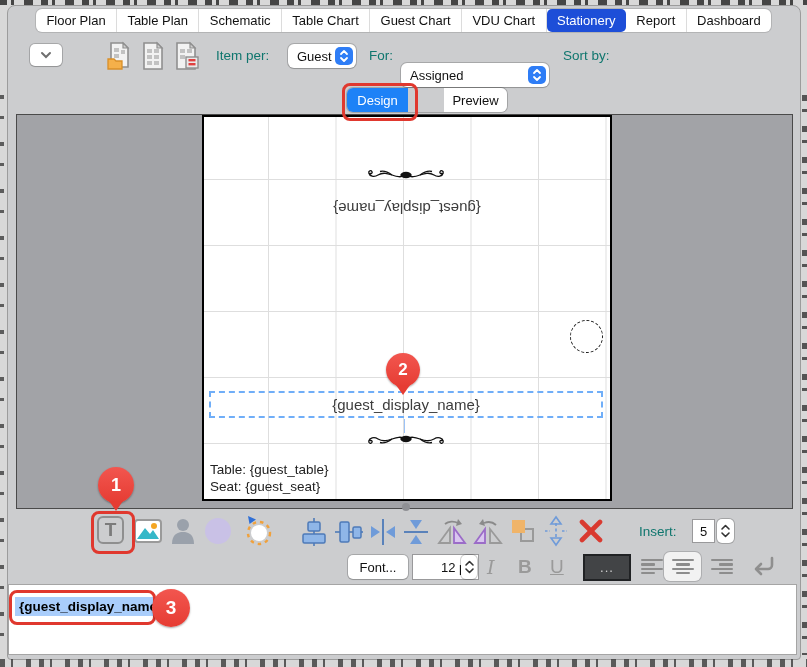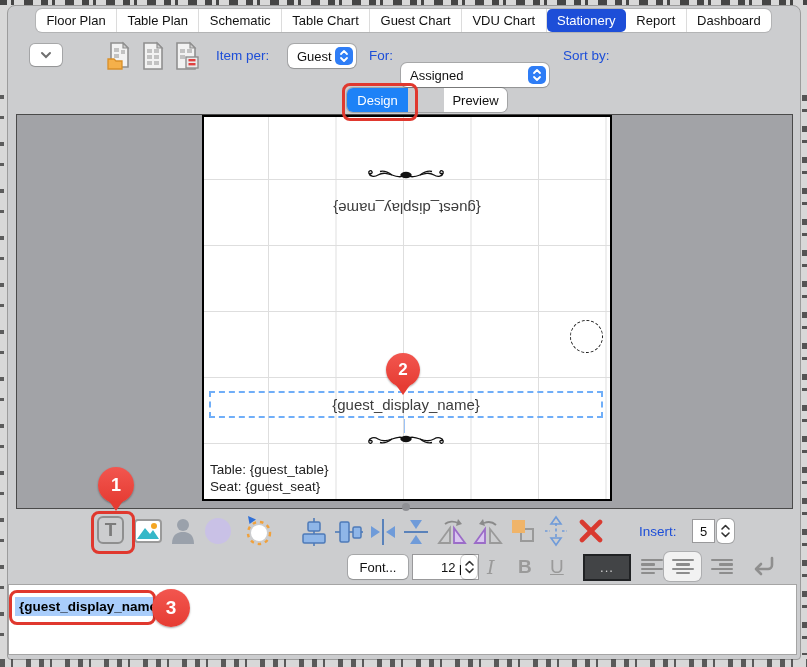--- a/index.html
+++ b/index.html
@@ -26,21 +26,21 @@
   .tabbar{position:absolute;left:36px;top:9px;width:735px;height:23px;background:#ffffff;
           border-radius:6px;display:flex;box-shadow:0 0 0 1px rgba(0,0,0,.12);overflow:hidden;}
   .tab{flex:1 1 auto;display:flex;align-items:center;justify-content:center;font-size:13px;color:#111;
        border-right:1px solid #dcdcdc;white-space:nowrap;padding:0 10px;cursor:default;}
   .tab:last-child{border-right:none;}
   .tab.selected{background:#1d4ed8;color:#fff;border-radius:5px;border-right:none;}
 
   
   .btn-white{position:absolute;background:#fff;border-radius:5px;box-shadow:0 0 0 1px rgba(0,0,0,.18),0 1px 1px rgba(0,0,0,.12);
              display:flex;align-items:center;justify-content:center;}
-  .tb-label{position:absolute;font-size:13.5px;color:#1d4ed8;line-height:24px;}
+  .tb-label{position:absolute;font-size:13.5px;color:#0f766e;line-height:24px;}
   .dd{position:absolute;height:24px;background:#fff;border-radius:6px;display:flex;align-items:center;
       box-shadow:0 0 0 1px rgba(0,0,0,.18),0 1px 1px rgba(0,0,0,.12);font-size:13px;color:#111;}
   .dd .dd-text{flex:1;padding-left:9px;white-space:nowrap;overflow:hidden;}
   .dd .stepper{width:18px;height:18px;margin-right:3px;border-radius:5px;background:#2e7df6;flex:0 0 auto;
                display:flex;align-items:center;justify-content:center;}
   .stepper-white{background:#fff;border-radius:5px;box-shadow:0 0 0 1px rgba(0,0,0,.2);
                  display:flex;align-items:center;justify-content:center;}
 
   
   .segment{position:absolute;top:88px;height:24px;display:flex;font-size:13px;border-radius:6px;

